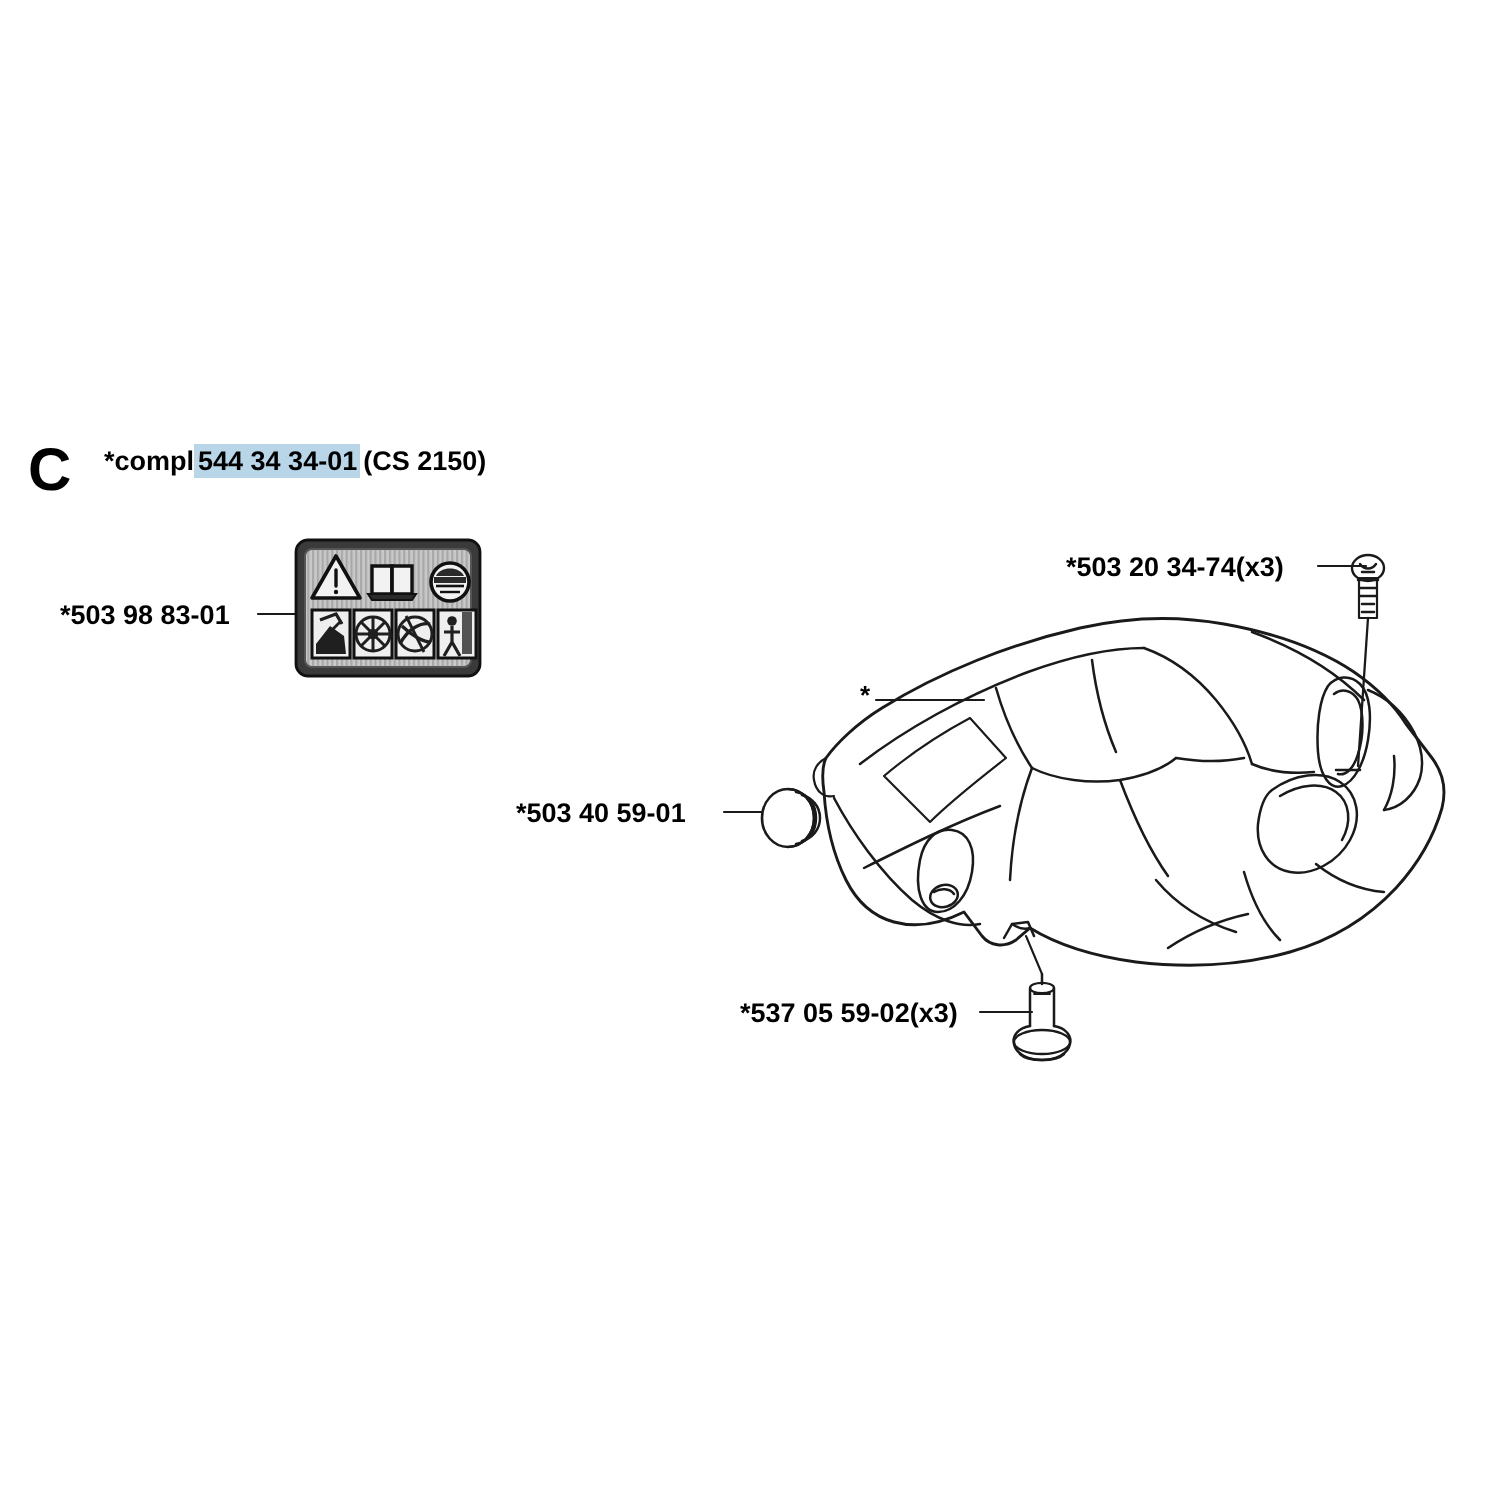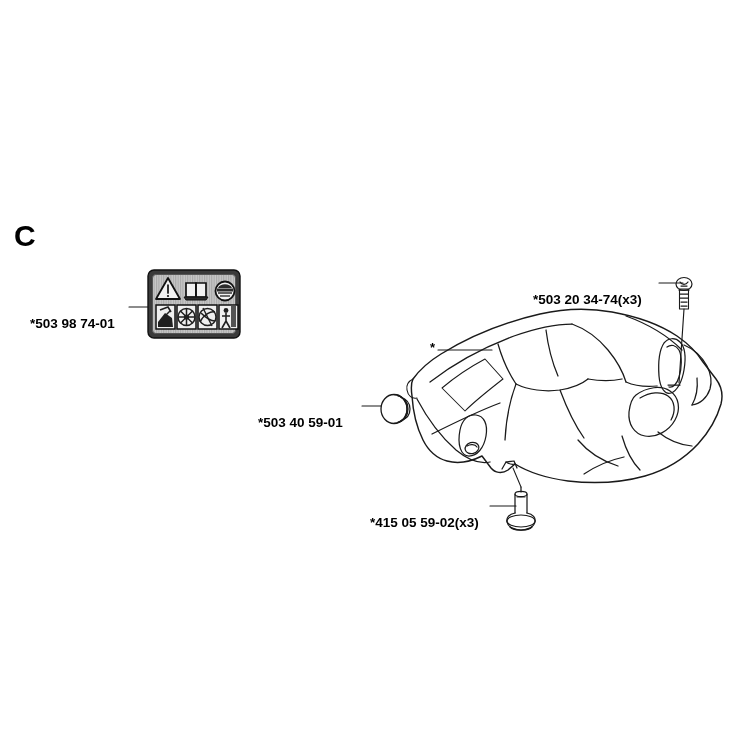--- a/index.html
+++ b/index.html
@@ -54,21 +54,20 @@
     font-weight: bold;
   }
   #compl-line .sp {
     padding-left: 2px;
   }
 
   
   .callout {
     font-size: 13.5px;
     font-weight: bold;
-    margin-top: 16px;
   }
   .callout .qty {
     font-weight: bold;
   }
   #label-decal   { left: 30px;  top: 300px; }
   #label-screw   { left: 533px; top: 276px; }
   #label-plug    { left: 258px; top: 399px; text-align: right; }
   #label-bolt    { left: 370px; top: 499px; }
 
   
@@ -307,24 +306,25 @@
         <circle cx="226" cy="310.5" r="2.4" fill="#1f1f1f"></circle>
         <path d="M226 313 L226 321 M222 316 L230 316 M226 321 L222 328 M226 321 L230 328" stroke="#1f1f1f" stroke-width="1.6"></path>
         <path d="M231 306 L236 306 L236 327 L231 327 Z" fill="#1f1f1f" opacity="0.75"></path>
       </g>
     </g>
 
   </svg>
 
   <div class="txt" id="section-letter">C</div>
 
-
-  <div class="txt callout" id="label-decal"><span>*503 98 74-01</span></div>
+  <div class="txt" id="compl-line"><span>*compl</span><span class="hl sp">544 34 34-01</span><span class="sp">(CS 2150)</span></div>
+
+  <div class="txt callout" id="label-decal"><span>*503 98 83-01</span></div>
 
   <div class="txt callout" id="label-screw"><span>*503 20 34-74</span><span class="qty sp">(x3)</span></div>
 
   <div class="txt callout" id="label-plug"><span>*503 40 59-01</span></div>
 
-  <div class="txt callout" id="label-bolt"><span>*415 05 59-02</span><span class="qty sp">(x3)</span></div>
+  <div class="txt callout" id="label-bolt"><span>*537 05 59-02</span><span class="qty sp">(x3)</span></div>
 
   <div class="txt" id="cover-asterisk">*</div>
 
 </div>
 
 </body></html>

